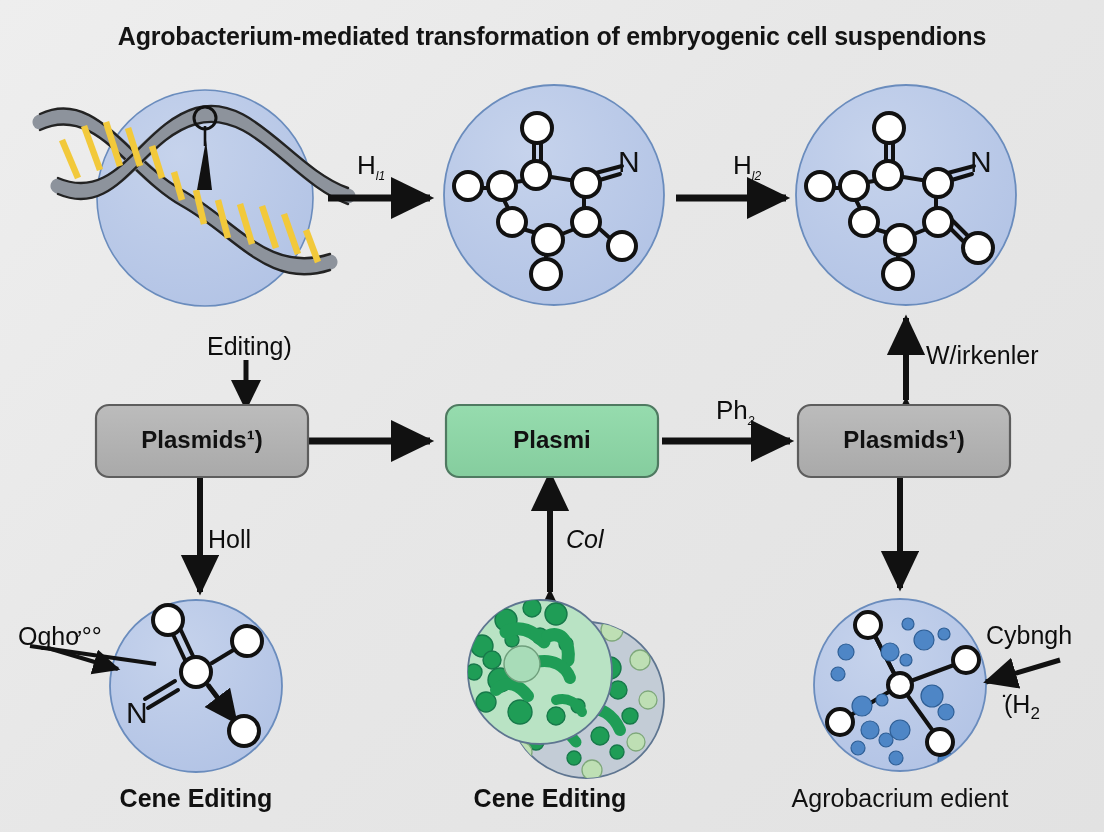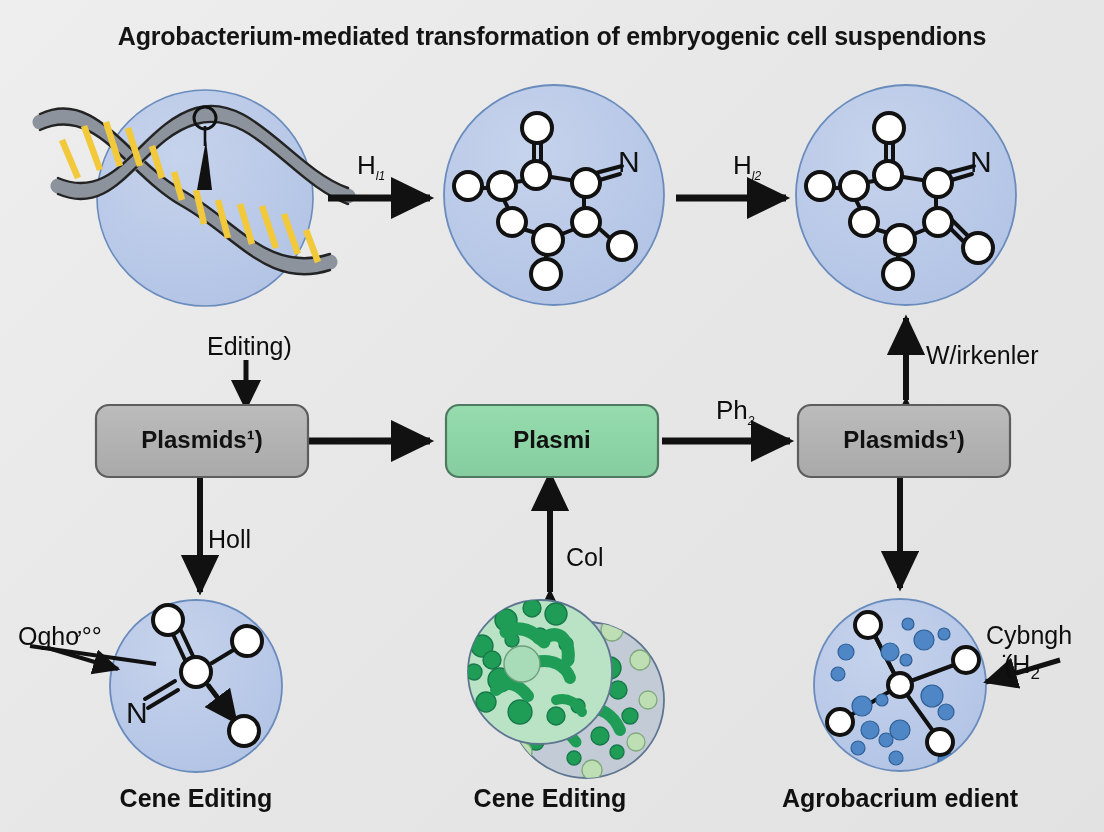--- a/index.html
+++ b/index.html
@@ -48,21 +48,21 @@
     font-size: 24px;
     font-weight: 700;
     color: #111;
     white-space: nowrap;
     line-height: 1;
   }
   .cap {
     position: absolute;
     text-align: center;
     font-size: 25px;
-    font-weight: 700;
+    font-weight: 400;
     color: #111;
     white-space: nowrap;
     line-height: 1;
   }
   .cap-reg { font-weight: 700; }
 </style>
 </head>
 <body>
 
 <div id="canvas">
@@ -350,35 +350,35 @@
   <div class="lbl lbl-arrow" style="left:709px; top:152px;margin-left:24px;">
     <span>H</span><sub>l2</sub>
   </div>
 
   <div class="lbl lbl-note" style="left:207px; top:334px;">Editing)</div>
 
   <div class="lbl lbl-note" style="left:926px; top:343px;">W/irkenler</div>
 
   <div class="lbl lbl-note" style="left:208px; top:527px;">Holl</div>
 
-  <div class="lbl lbl-note" style="left:566px; top:545px;">Col</div>
+  <div class="lbl lbl-note" style="left:566px; top:527px;font-style:italic;">Col</div>
 
   <div class="lbl lbl-arrow" style="left:708px; top:397px;margin-left:8px;">
     <span>Ph</span><sub>2</sub>
   </div>
 
   <div class="boxtext" style="left:96px; top:428px; width:212px;">Plasmids¹)</div>
   <div class="boxtext" style="left:446px; top:428px; width:212px;">Plasmi</div>
   <div class="boxtext" style="left:798px; top:428px; width:212px;">Plasmids¹)</div>
 
   <div class="lbl lbl-note" style="left:18px; top:624px;">Oghơ°°</div>
 
   <div class="lbl lbl-note" style="left:986px; top:623px;text-align:center;">Cybngh</div>
 
-  <div class="lbl lbl-note" style="left:1004px; top:652px;">
+  <div class="lbl lbl-note" style="left:1004px; top:692px;">
     <span>̇(H</span><sub>2</sub>
   </div>
 
   <div class="cap cap-reg" style="left:76px; top:786px; width:240px;">Cene Editing</div>
   <div class="cap cap-reg" style="left:430px; top:786px; width:240px;">Cene Editing</div>
   <div class="cap" style="left:760px; top:786px; width:280px;">Agrobacrium edient</div>
 
 </div>
 
 </body></html>

